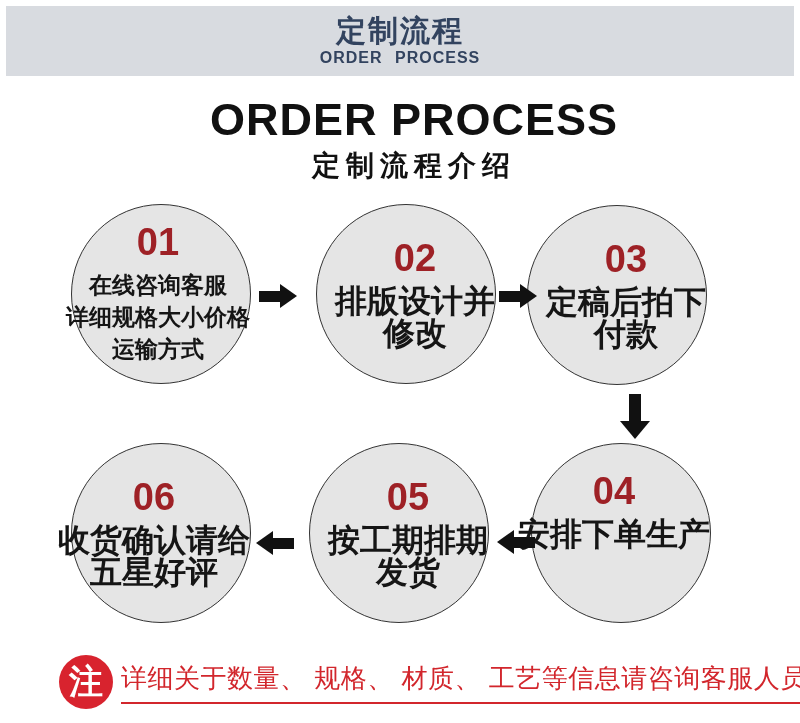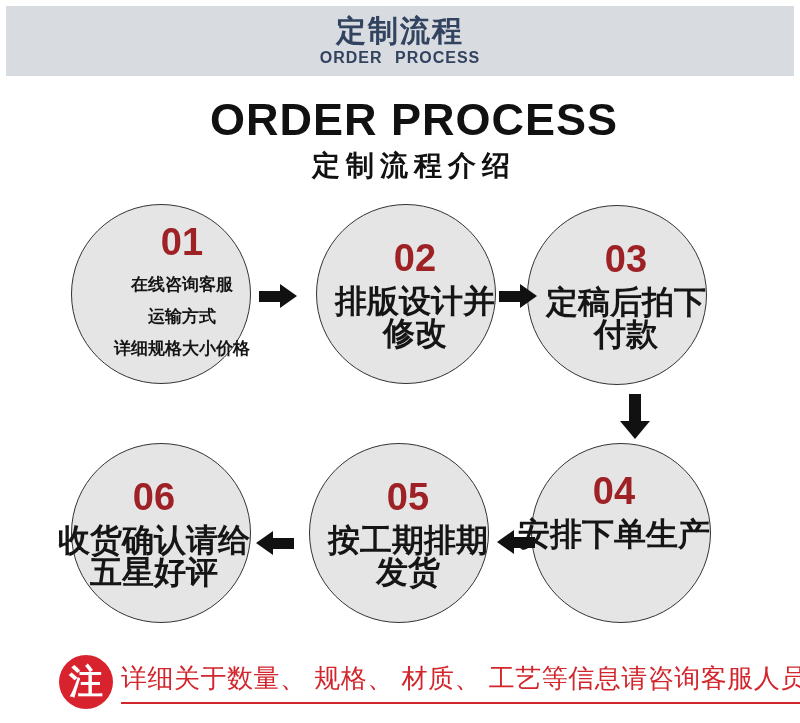--- a/index.html
+++ b/index.html
@@ -46,21 +46,21 @@
   .c6 { left:71px;  top:443px; }
   .circle-content { display:flex; flex-direction:column; align-items:center; }
   .shift-up { transform:translateY(-22px); }
   .step-num {
     font-size:38px; font-weight:bold; line-height:1.05; margin-bottom:6px;
     color:var(--number-red,#9e2126);
   }
   .step-line {
     font-size:32px; font-weight:bold; color:#151515; line-height:32px; white-space:nowrap;
   }
-  .c1 .step-line { font-size:17px; }
+  .c1 .step-line { font-size:23px; }
 
   
   .arrow { position:absolute; }
   .arrow-right { width:38px; height:25px; }
   .arrow-right .shaft { position:absolute; left:0; top:7px; width:21px; height:11px; background:var(--arrow-black,#111); }
   .arrow-right .head  { position:absolute; left:21px; top:0; width:0; height:0;
     border-top:12.5px solid transparent; border-bottom:12.5px solid transparent;
     border-left:17px solid var(--arrow-black,#111); }
   .arrow-left { width:38px; height:25px; }
   .arrow-left .shaft { position:absolute; right:0; top:7px; width:21px; height:11px; background:var(--arrow-black,#111); }
@@ -103,22 +103,22 @@
 
   <h1 class="title-en">ORDER PROCESS</h1>
   <h2 class="title-zh">定制流程介绍</h2>
 
   <div>
 
     <div class="circle c1">
       <div class="circle-content">
         <div class="step-num">01</div>
         <div class="step-line">在线咨询客服</div>
+        <div class="step-line">详细规格大小价格</div>
         <div class="step-line">运输方式</div>
-        <div class="step-line">详细规格大小价格</div>
       </div>
     </div>
 
     <div class="circle c2">
       <div class="circle-content">
         <div class="step-num">02</div>
         <div class="step-line">排版设计并</div>
         <div class="step-line">修改</div>
       </div>
     </div>

